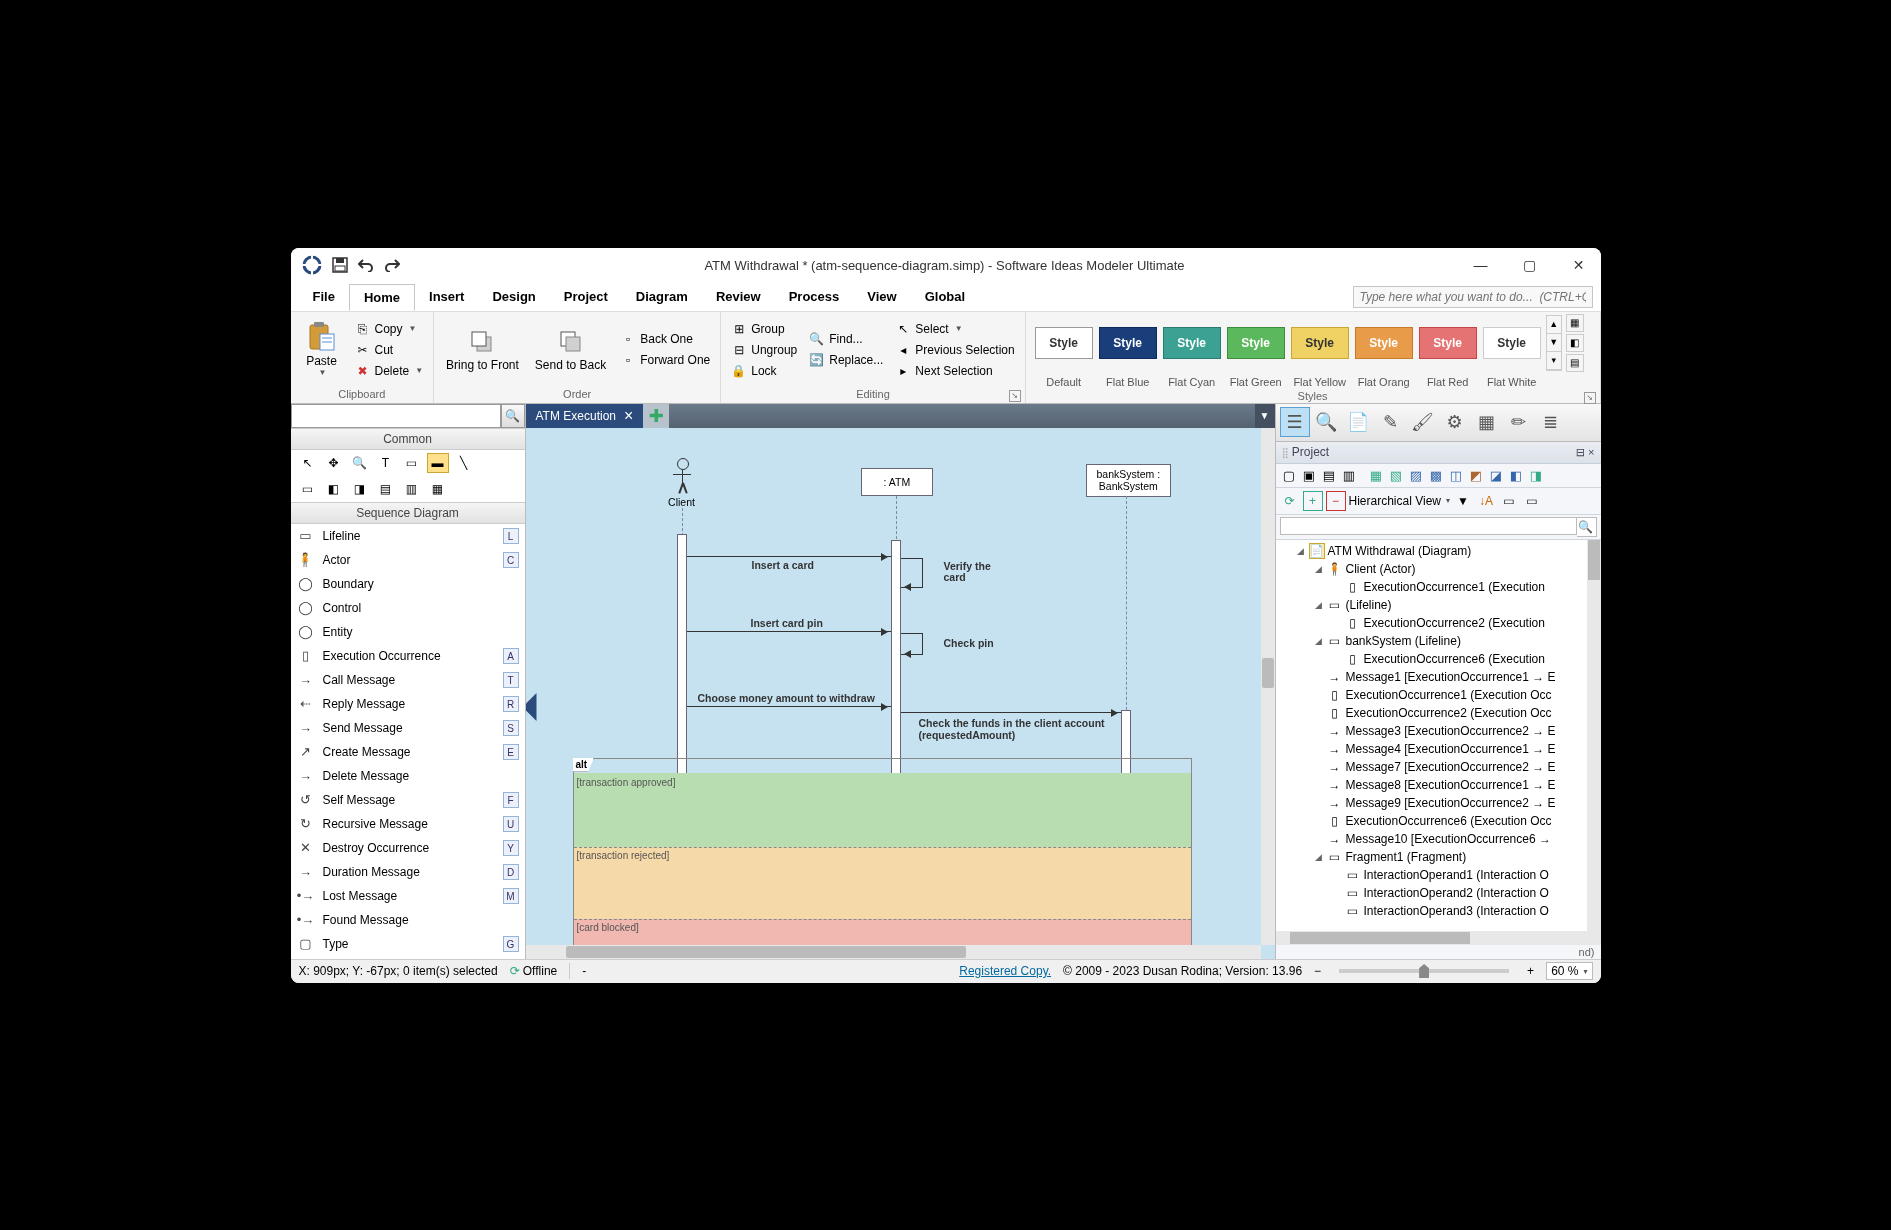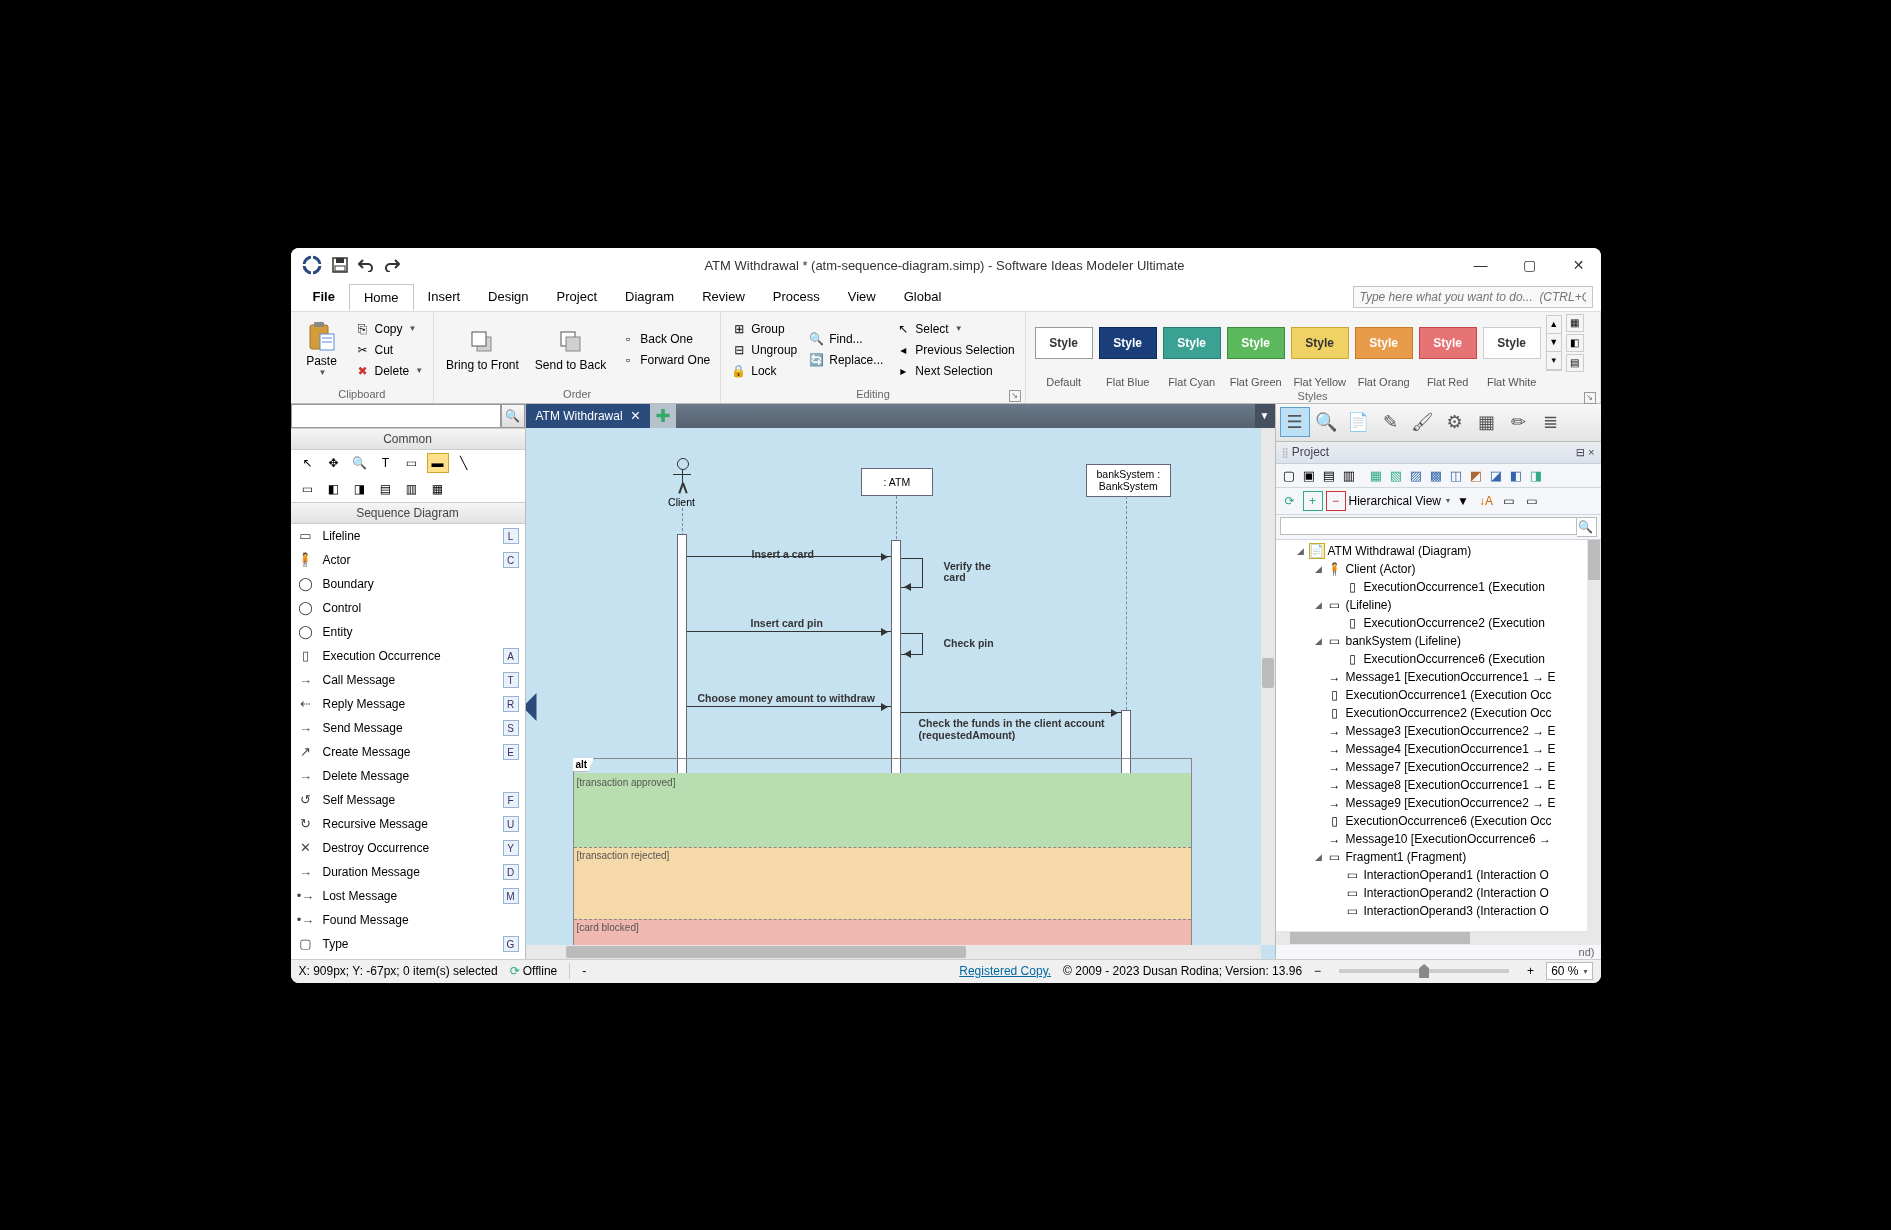--- a/index.html
+++ b/index.html
@@ -10,21 +10,21 @@
 .titlebar { height: 35px; display: flex; align-items: center; padding: 0 10px; background: #fff; font-size: 13px; color: #333; }
 .titlebar .app-icon { width: 22px; height: 22px; margin-right: 8px; display:flex; align-items:center; justify-content:center; }
 .titlebar .qat { display: flex; gap: 8px; margin-right: 20px; align-items: center; }
 .titlebar .qat .qbtn { width: 18px; height: 18px; display:flex; align-items:center; justify-content:center; cursor: pointer; color:#333; }
 .titlebar .title { flex: 1; text-align: center; font-size: 13px; }
 .titlebar .win-controls { display: flex; gap: 25px; font-size: 14px; }
 .titlebar .win-controls div { cursor: pointer; width: 24px; text-align: center; }
 
 
 .menubar { height: 29px; display: flex; align-items: center; padding: 0 8px; border-bottom: 1px solid #ddd; font-size: 13px; gap: 0; }
-.menubar .menu-item { padding: 5px 14px; cursor: pointer; }
+.menubar .menu-item { padding: 5px 14px; cursor: pointer; font-weight: bold; }
 .menubar .menu-item.file { font-weight: bold; }
 .menubar .menu-item.active { background: #fff; border: 1px solid #c5c5c5; border-bottom: 1px solid #fff; position: relative; top: 1px; }
 .menubar .spacer { flex: 1; }
 .menubar .searchbox { width: 240px; height: 22px; border: 1px solid #c5c5c5; padding: 0 6px; font-size: 12px; color: #999; font-style: italic; background:#f8f8f8; }
 
 
 .ribbon { display: flex; background: #f5f5f5; border-bottom: 1px solid #bbb; height: 92px; align-items: stretch; font-size: 12px; }
 .ribbon-group { display: flex; flex-direction: column; border-right: 1px solid #ddd; padding: 2px 6px 0; }
 .ribbon-group .group-body { flex: 1; display: flex; align-items: center; gap: 4px; }
 .ribbon-group .group-label { text-align: center; font-size: 11px; color: #666; padding: 2px 0 3px; position:relative; }
@@ -466,21 +466,21 @@
             <span class="ticon">▢</span>
             <span class="tlabel">Type</span>
             <span class="hotkey">G</span>
           </div>
         </div>
     </div>
 
     <div class="diagram-area">
       <div class="tab-strip">
         <div class="tab">
-          <span>ATM Withdrawal</span>
+          <span>ATM Execution</span>
           <span class="close-x">×</span>
         </div>
         <div class="tab-new">✚</div>
         <div class="tab-drop">▼</div>
       </div>
       <div class="canvas-wrap">
         <div class="seq">
 
           <div class="lifeline-head" style="left:136px; top:30px; width:40px">
             <div class="actor-fig"><div class="arms"></div><div class="leg1"></div><div class="leg2"></div></div>
@@ -495,21 +495,21 @@
 
           <div class="lifeline-dash" style="left:156px; top:80px; height:480px"></div>
           <div class="lifeline-dash" style="left:370px; top:68px; height:490px"></div>
           <div class="lifeline-dash" style="left:600px; top:68px; height:490px"></div>
 
           <div class="exec-bar" style="left:151px; top:106px; height:452px"></div>
           <div class="exec-bar" style="left:365px; top:112px; height:446px"></div>
           <div class="exec-bar" style="left:595px; top:282px; height:276px"></div>
 
           <div class="msg-arrow" style="left:161px; top:128px; width:204px"></div>
-          <div class="msg-label" style="left:226px; top:120px">Insert a card</div>
+          <div class="msg-label" style="left:226px; top:131px">Insert a card</div>
           <div class="self-msg" style="left:375px; top:130px; width:22px; height:30px"></div>
           <div class="msg-label" style="left:418px; top:133px; width:60px; white-space:normal; line-height:1.1">Verify the card</div>
 
           <div class="msg-arrow" style="left:161px; top:203px; width:204px"></div>
           <div class="msg-label" style="left:225px; top:189px">Insert card pin</div>
           <div class="self-msg" style="left:375px; top:205px; width:22px; height:22px"></div>
           <div class="msg-label" style="left:418px; top:209px">Check pin</div>
 
           <div class="msg-arrow" style="left:161px; top:278px; width:204px"></div>
           <div class="msg-label" style="left:172px; top:264px">Choose money amount to withdraw</div>

